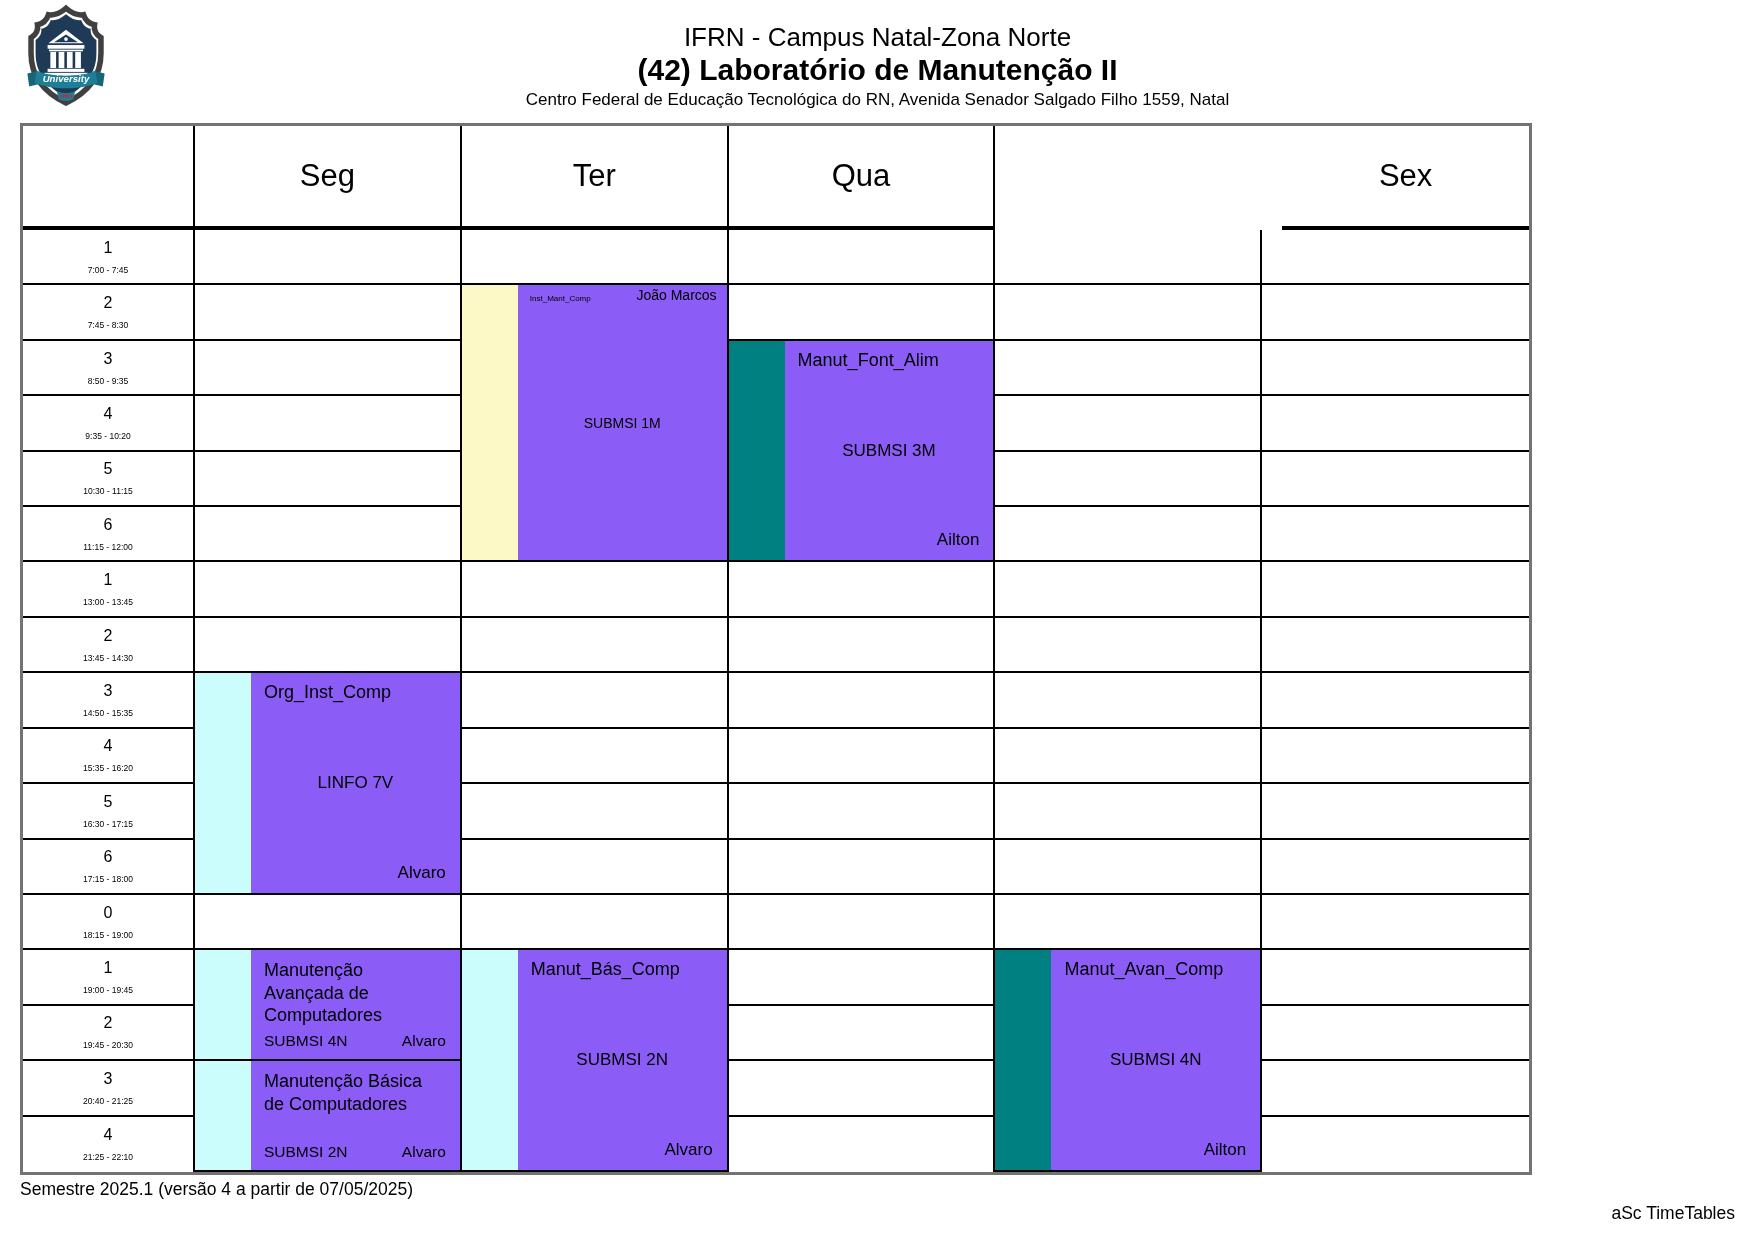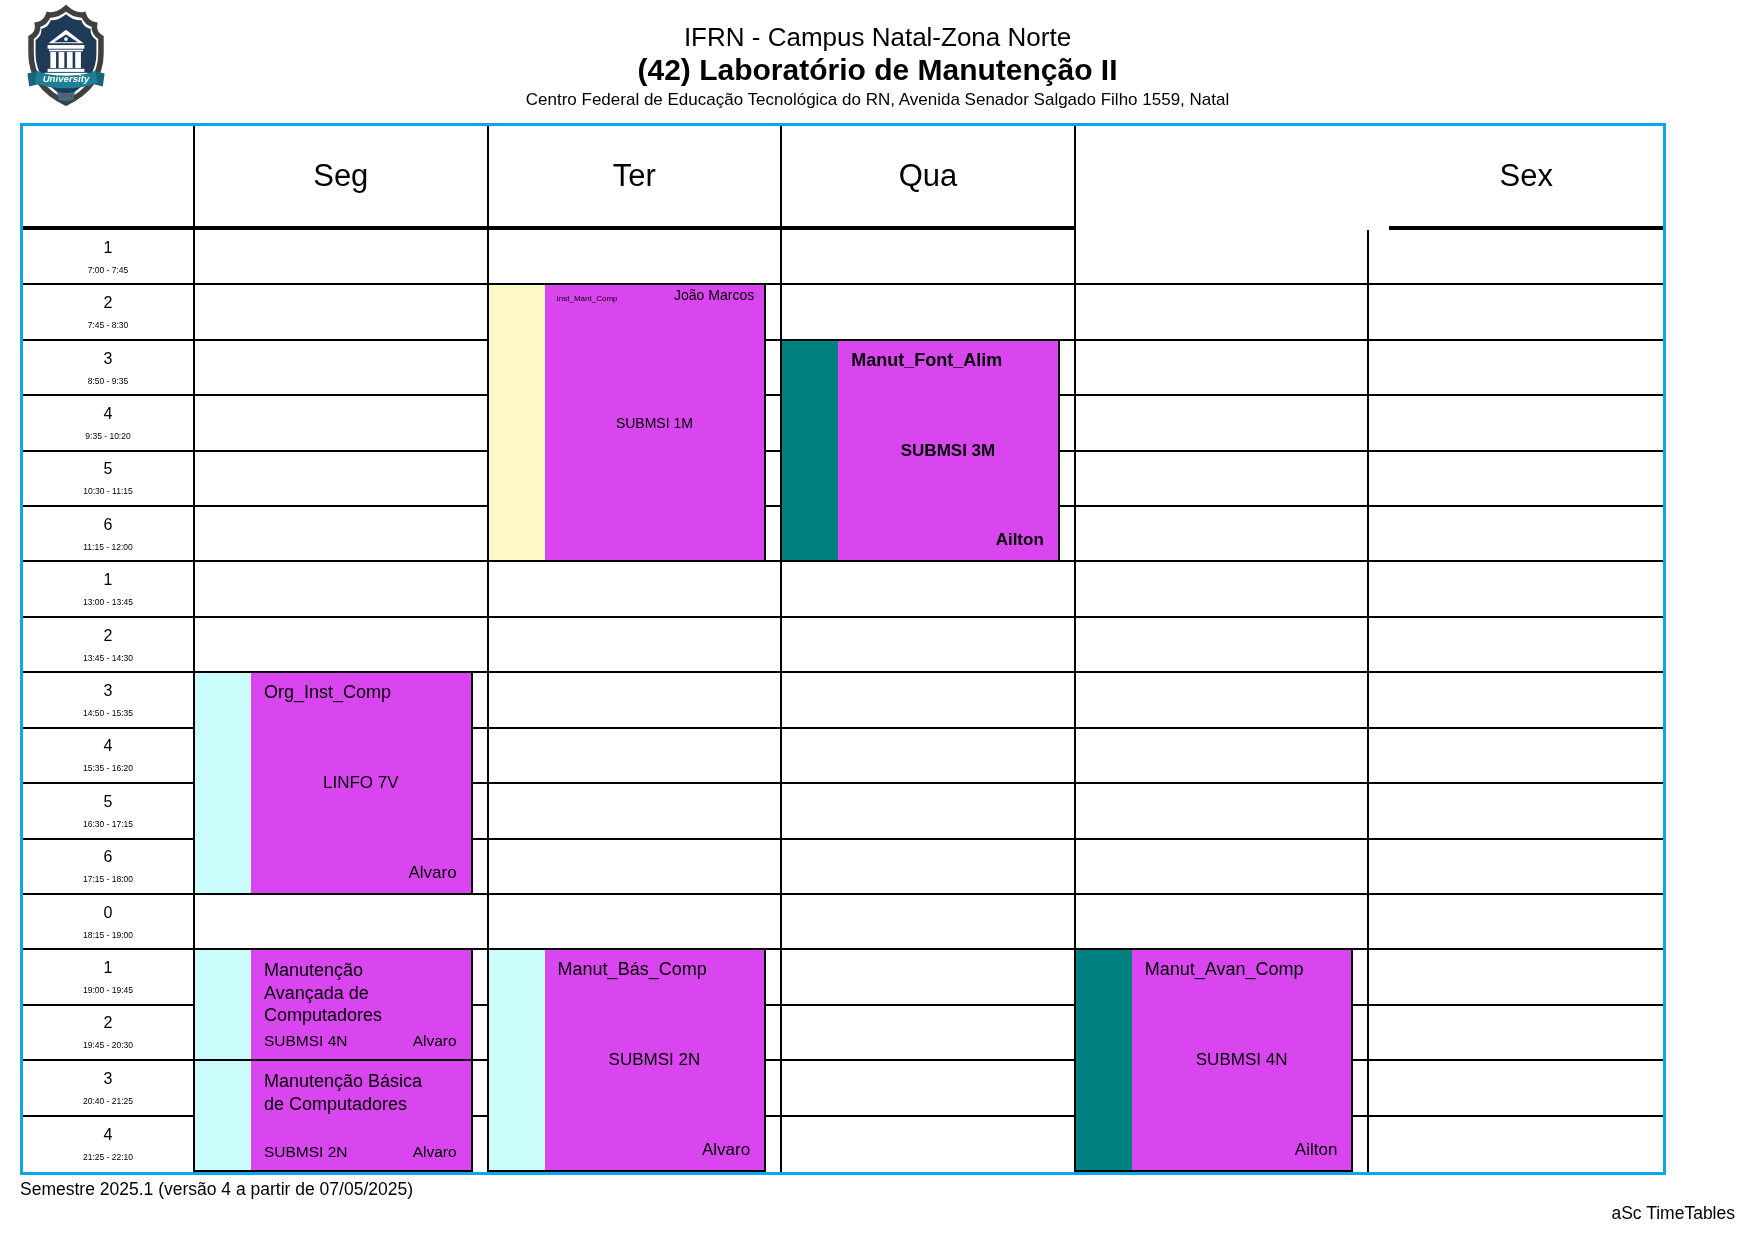--- a/index.html
+++ b/index.html
@@ -11,22 +11,22 @@
   
   .hdr { position:absolute; left:0; top:0; width:100%; height:123px; }
   .logo { position:absolute; left:20px; top:4px; width:92px; height:106px; }
   .titles { position:absolute; left:0; top:0; width:100%; text-align:center; padding-top:23px; }
   .title    { font-size:26px; line-height:1.15; }
   .subtitle { font-size:30px; font-weight:bold; line-height:1.15; }
   .address  { font-size:17px; line-height:1.3; margin-top:2px; }
 
   
   .grid {
-    position:absolute; left:20px; top:123px; width:1646px; height:1052px;
-    box-sizing:border-box; border:3px solid #0ea5e9;
+    position:absolute; left:20px; top:123px; width:1512px; height:1052px;
+    box-sizing:border-box; border:3px solid #737373;
     display:grid;
     grid-template-columns:172px repeat(5, 1fr);
     grid-template-rows:104px repeat(17, 1fr);
   }
   .hcell {
     box-sizing:border-box; border-right:2px solid #000; border-bottom:4px solid #000;
     display:flex; align-items:center; justify-content:center; font-size:31px;
   }
   .hcell.last { border-right:none;margin-left:20px; }
   .cell { box-sizing:border-box; border-right:2px solid #000; border-bottom:2px solid #000; }
@@ -35,22 +35,22 @@
   .tcell {
     box-sizing:border-box; border-right:2px solid #000; border-bottom:2px solid #000;
     display:flex; flex-direction:column; align-items:center; justify-content:center;
   }
   .tcell.lastrow { border-bottom:none; }
   .tcell .num  { font-size:16px; }
   .tcell .time { font-size:8.5px; margin-top:8px; }
 
   
   .lesson {
-    position:relative; z-index:2; background:#d946ef;
-    box-sizing:border-box; border:2px solid #000; margin:-2px 16px 0 -2px;
+    position:relative; z-index:2; background:#8b5cf6;
+    box-sizing:border-box; border:2px solid #000; margin:-2px 0 0 -2px;
     display:flex;
   }
   .lesson .stripe  { width:56px; flex:none; }
   .lesson .content { flex:1; position:relative; }
   .lesson .subject { position:absolute; top:9px;  left:13px;  font-size:18px; }
   .lesson .group   { position:absolute; top:50%;  left:50%;  transform:translate(-50%,-50%);
                      font-size:17px; white-space:nowrap; }
   .lesson .teacher { position:absolute; bottom:10px; right:14px; font-size:17px; }
 
   .lesson.tiny .subject { font-size:8px;  top:9px; left:12px; }
@@ -259,21 +259,21 @@
       <div class="cell lastrow" style="grid-area: 18 / 5;"></div>
       <div class="cell lastcol lastrow" style="grid-area: 18 / 6;"></div>
       <div class="lesson tiny" style="grid-area: 3 / 3 / span 5;">
         <div class="stripe" style="background: rgb(252, 249, 198);"></div>
         <div class="content">
           <div class="subject">Inst_Mant_Comp</div>
           <div class="group">SUBMSI 1M</div>
           <div class="teacher">João Marcos</div>
         </div>
       </div>
-      <div class="lesson big" style="grid-area: 4 / 4 / span 4; font-weight: bold;">
+      <div class="lesson big" style="grid-area: 4 / 4 / span 4;">
         <div class="stripe" style="background: rgb(0, 128, 128);"></div>
         <div class="content">
           <div class="subject">Manut_Font_Alim</div>
           <div class="group">SUBMSI 3M</div>
           <div class="teacher">Ailton</div>
         </div>
       </div>
       <div class="lesson big" style="grid-area: 10 / 2 / span 4;">
         <div class="stripe" style="background: rgb(203, 253, 253);"></div>
         <div class="content">

